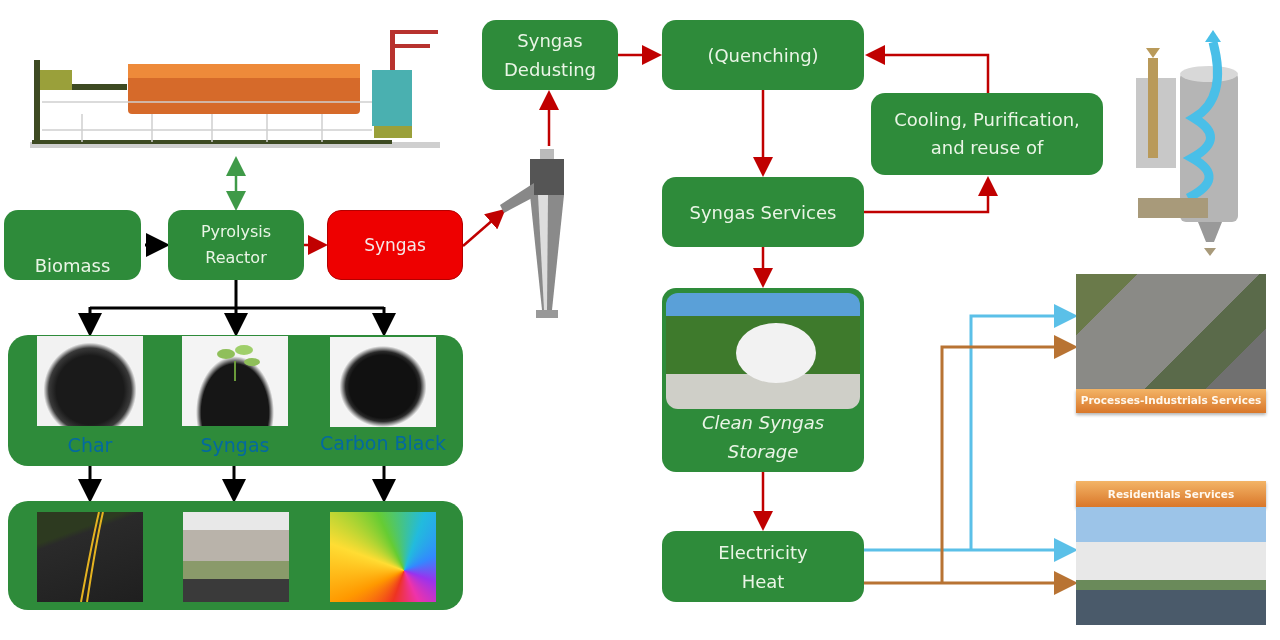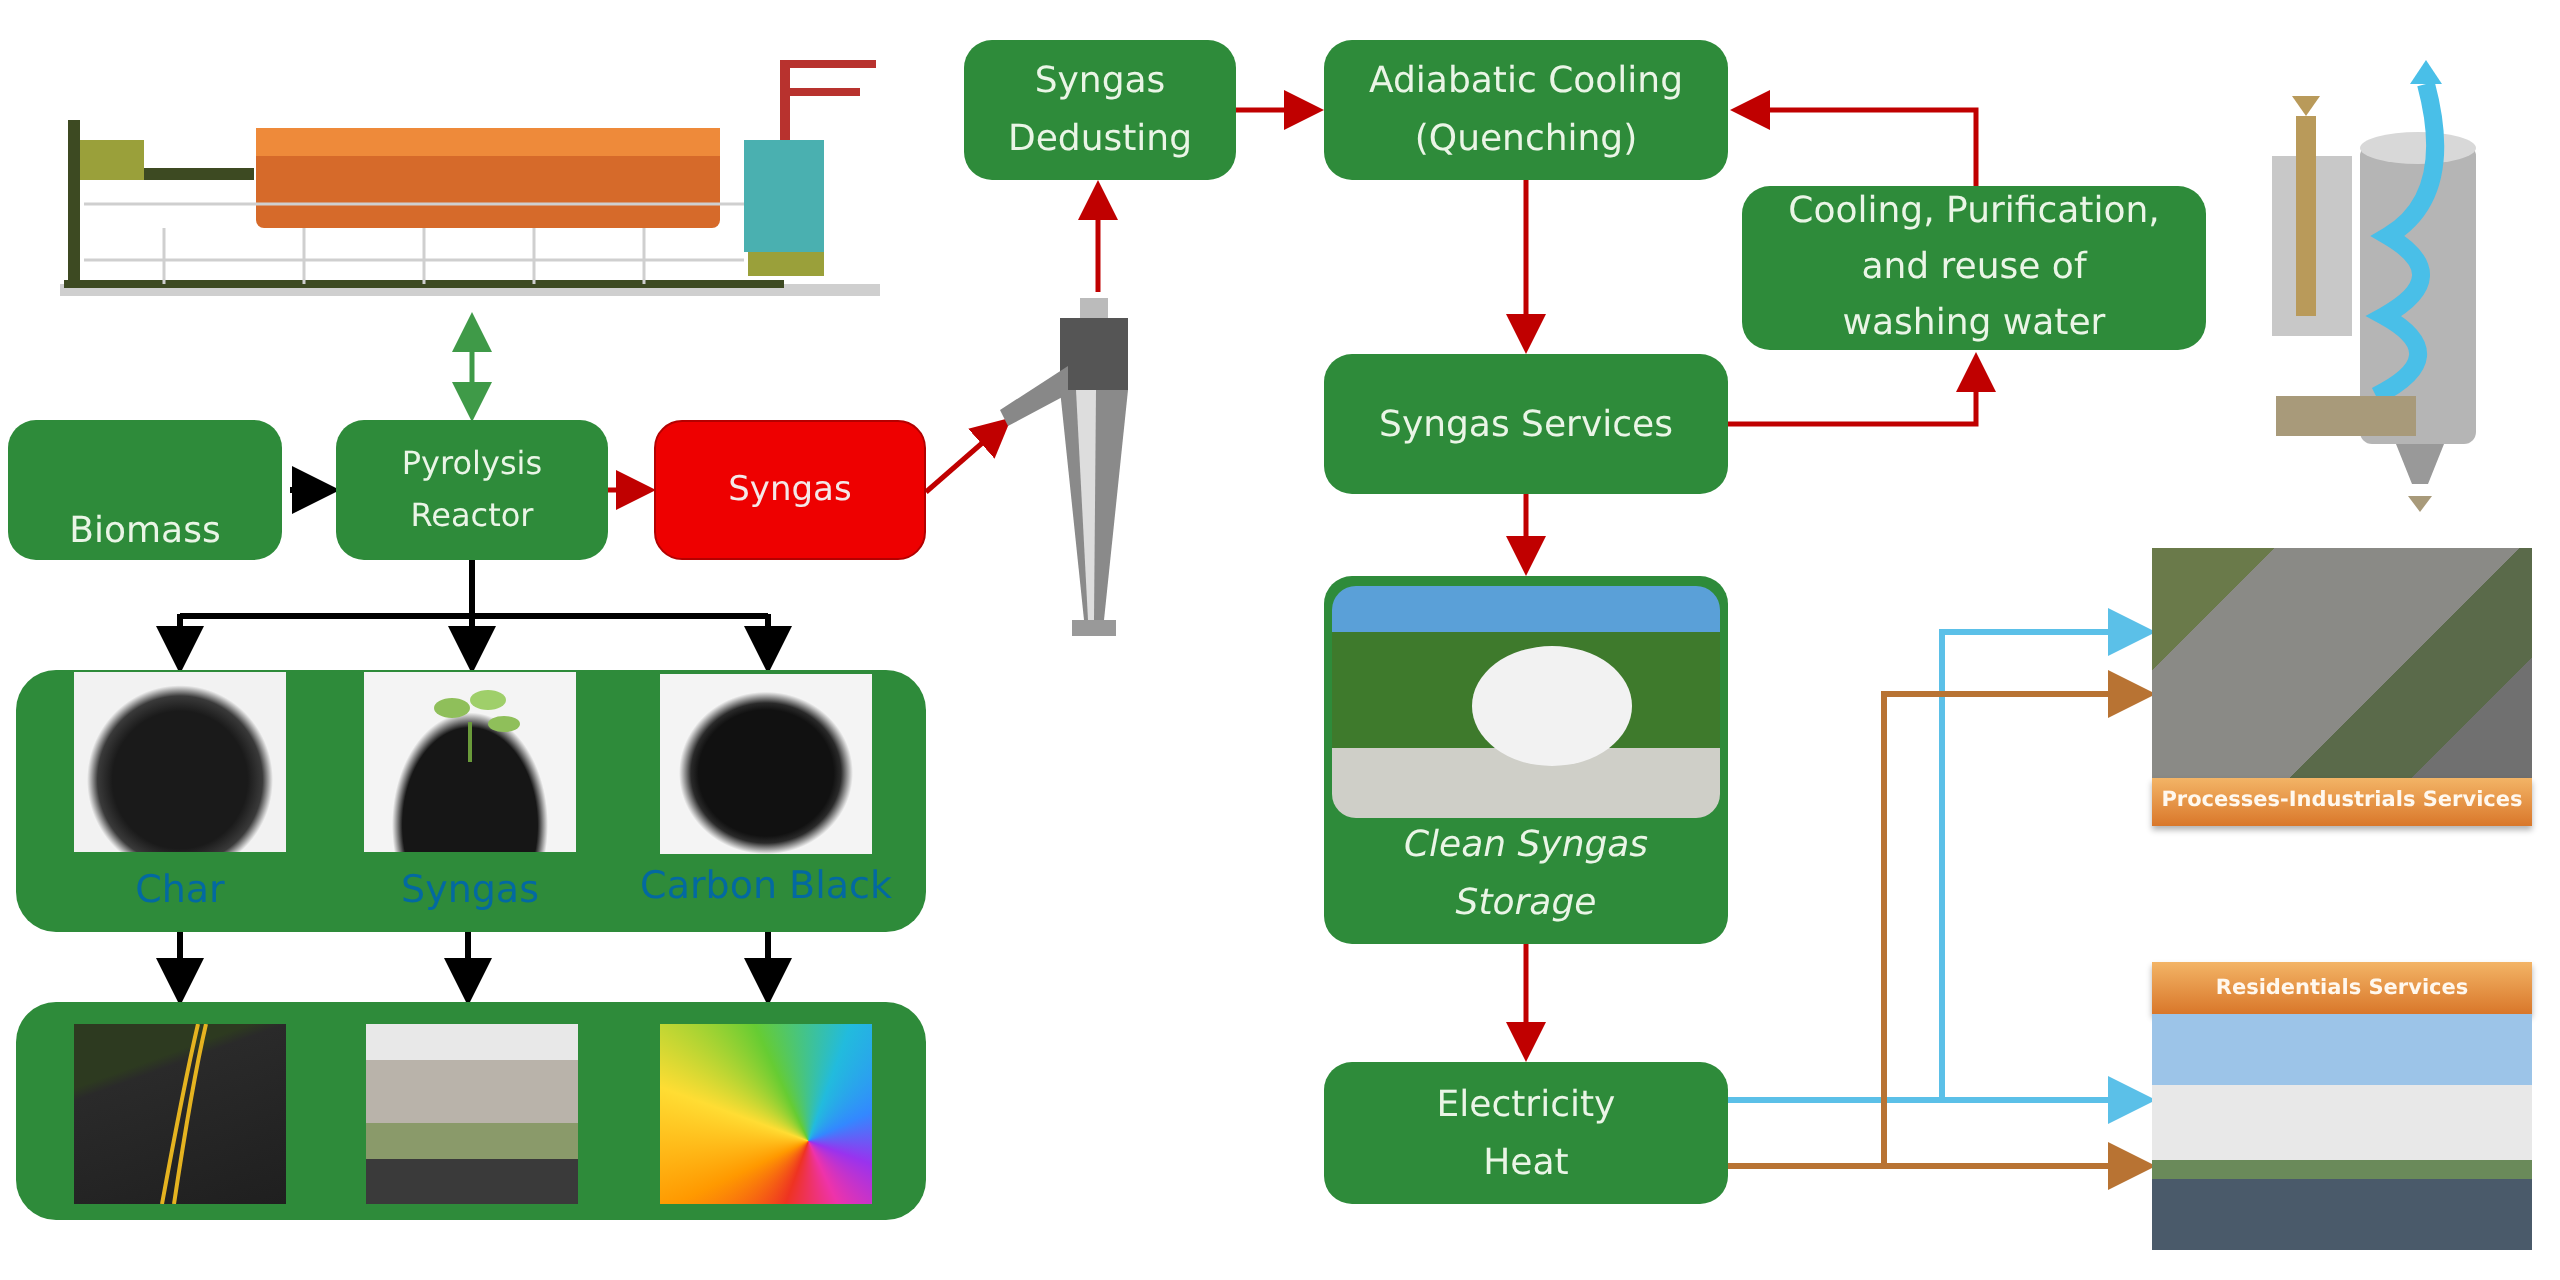--- a/index.html
+++ b/index.html
@@ -153,27 +153,25 @@
     <polygon points="38,50 48,50 47,165 44,165" fill="#ddd"></polygon>
     <rect x="36" y="165" width="22" height="8" fill="#999"></rect>
   </svg>
 </div>
 
 <div class="box" style="left:482px;top:20px;width:136px;height:70px;">
   <span>Syngas</span>
   <span>Dedusting</span>
 </div>
 <div class="box" style="left:662px;top:20px;width:202px;height:70px;">
-  <span>Adiabatic Cooling</span>
   <span>(Quenching)</span>
 </div>
 <div class="box" style="left:871px;top:93px;width:232px;height:82px;line-height:28px;">
   <span>Cooling, Purification,</span>
   <span>and reuse of</span>
-  <span>washing water</span>
 </div>
 <div class="box" style="left:662px;top:177px;width:202px;height:70px;">
   <span>Syngas Services</span>
 </div>
 
 <div class="pic" style="left:1118px;top:28px;width:150px;height:232px;background:transparent;">
   <svg width="150" height="232">
     <rect x="18" y="50" width="40" height="90" fill="#c8c8c8"></rect>
     <rect x="30" y="30" width="10" height="100" fill="#b99a5a"></rect>
     <polygon points="28,20 42,20 35,30" fill="#b99a5a"></polygon>

